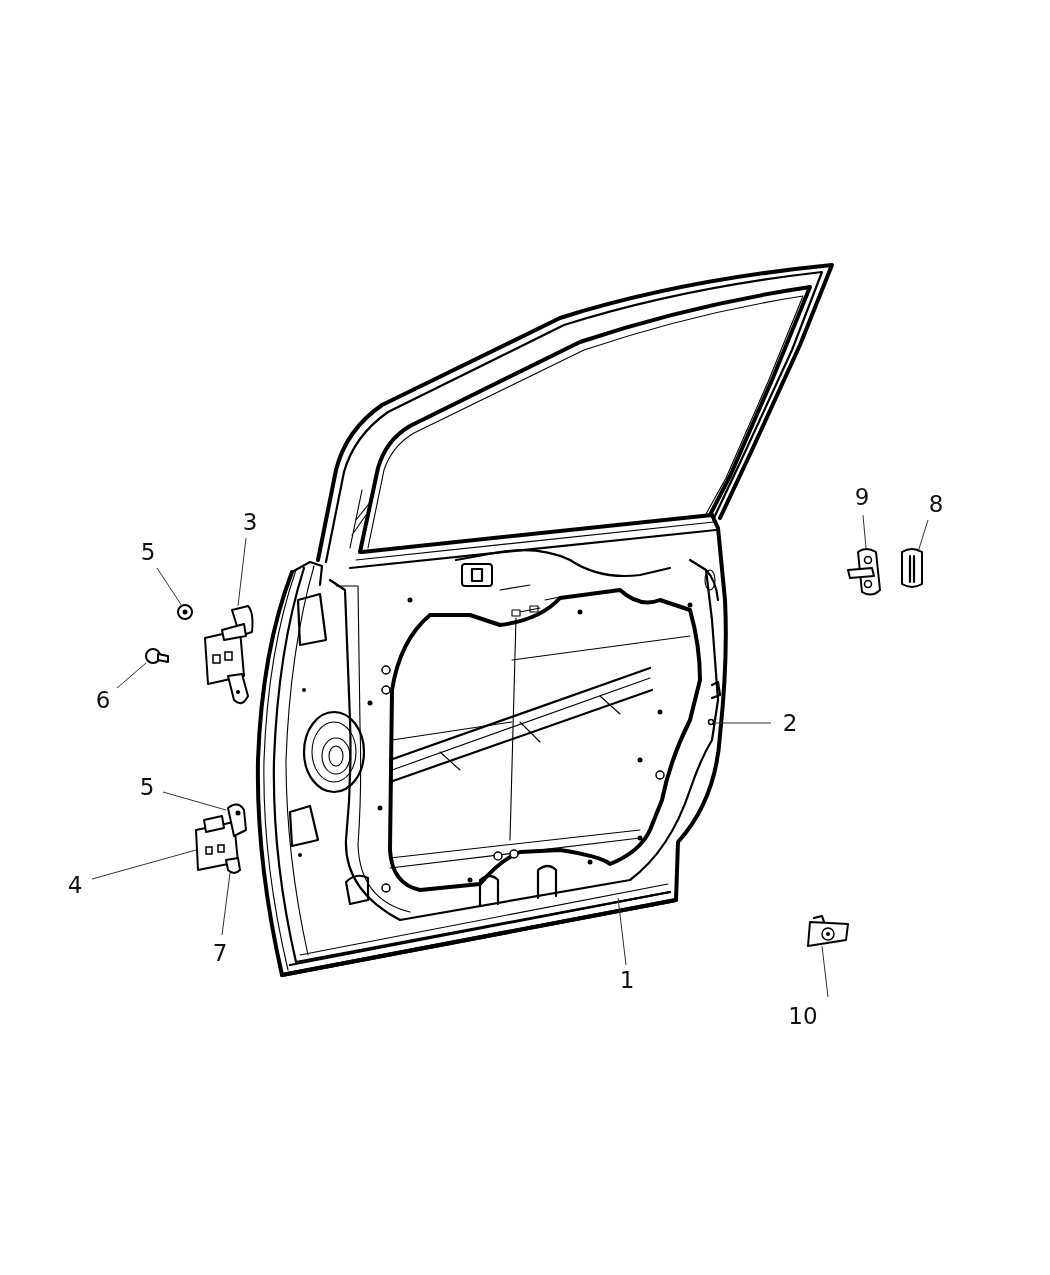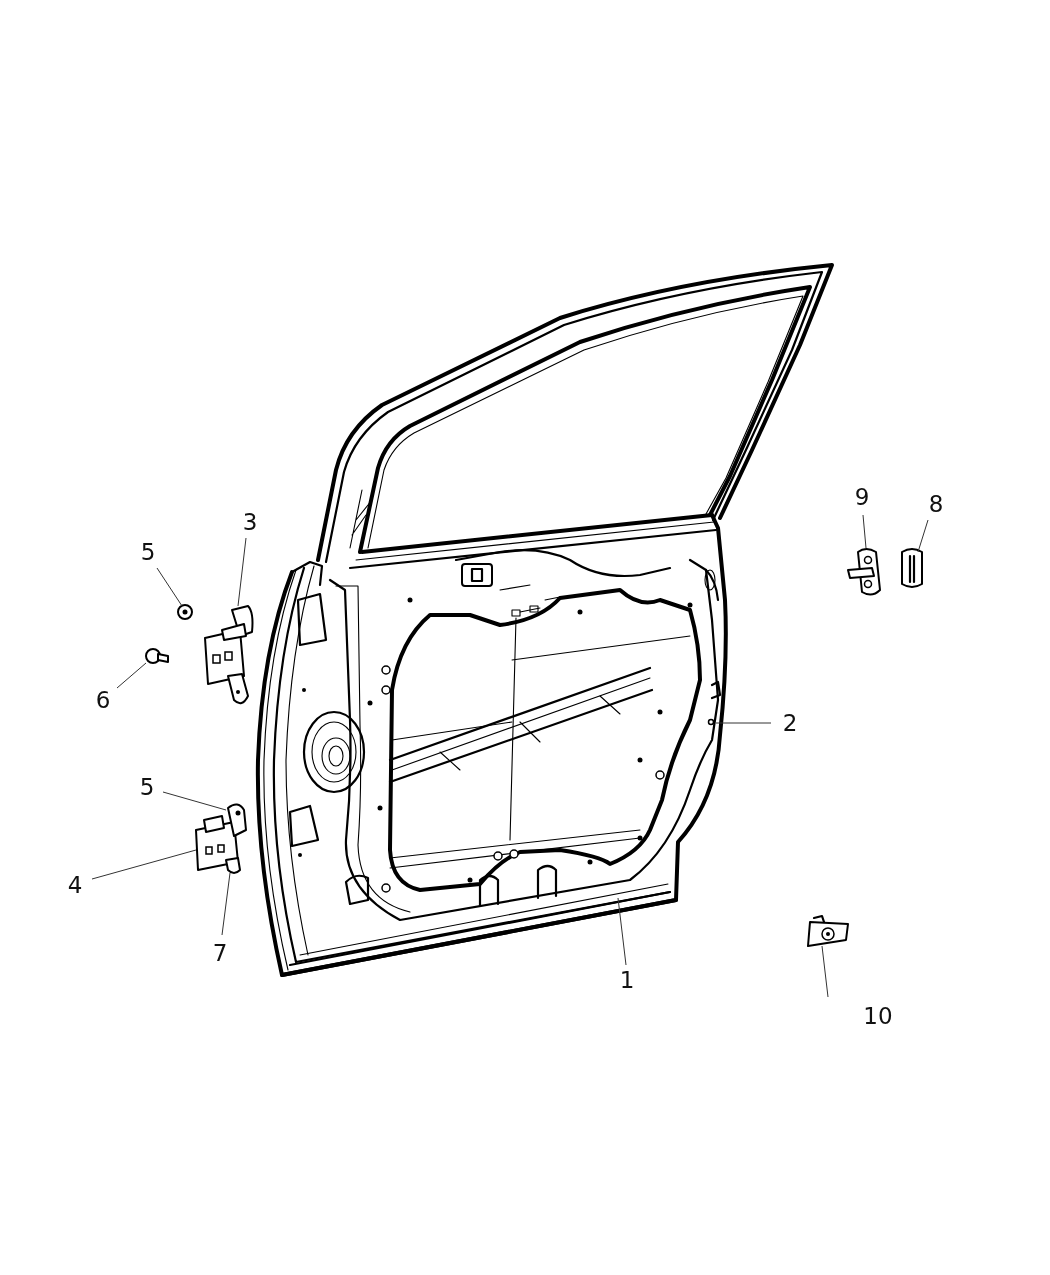--- a/index.html
+++ b/index.html
@@ -172,13 +172,13 @@
 <div class="callout" style="left:627px;top:980px;">1</div>
 <div class="callout" style="left:790px;top:723px;">2</div>
 <div class="callout" style="left:250px;top:522px;">3</div>
 <div class="callout" style="left:75px;top:885px;">4</div>
 <div class="callout" style="left:148px;top:552px;">5</div>
 <div class="callout" style="left:147px;top:787px;">5</div>
 <div class="callout" style="left:103px;top:700px;">6</div>
 <div class="callout" style="left:220px;top:953px;">7</div>
 <div class="callout" style="left:936px;top:504px;">8</div>
 <div class="callout" style="left:862px;top:497px;">9</div>
-<div class="callout" style="left:878px;top:1016px;">10</div>
+<div class="callout" style="left:803px;top:1016px;">10</div>
 
 </body></html>

